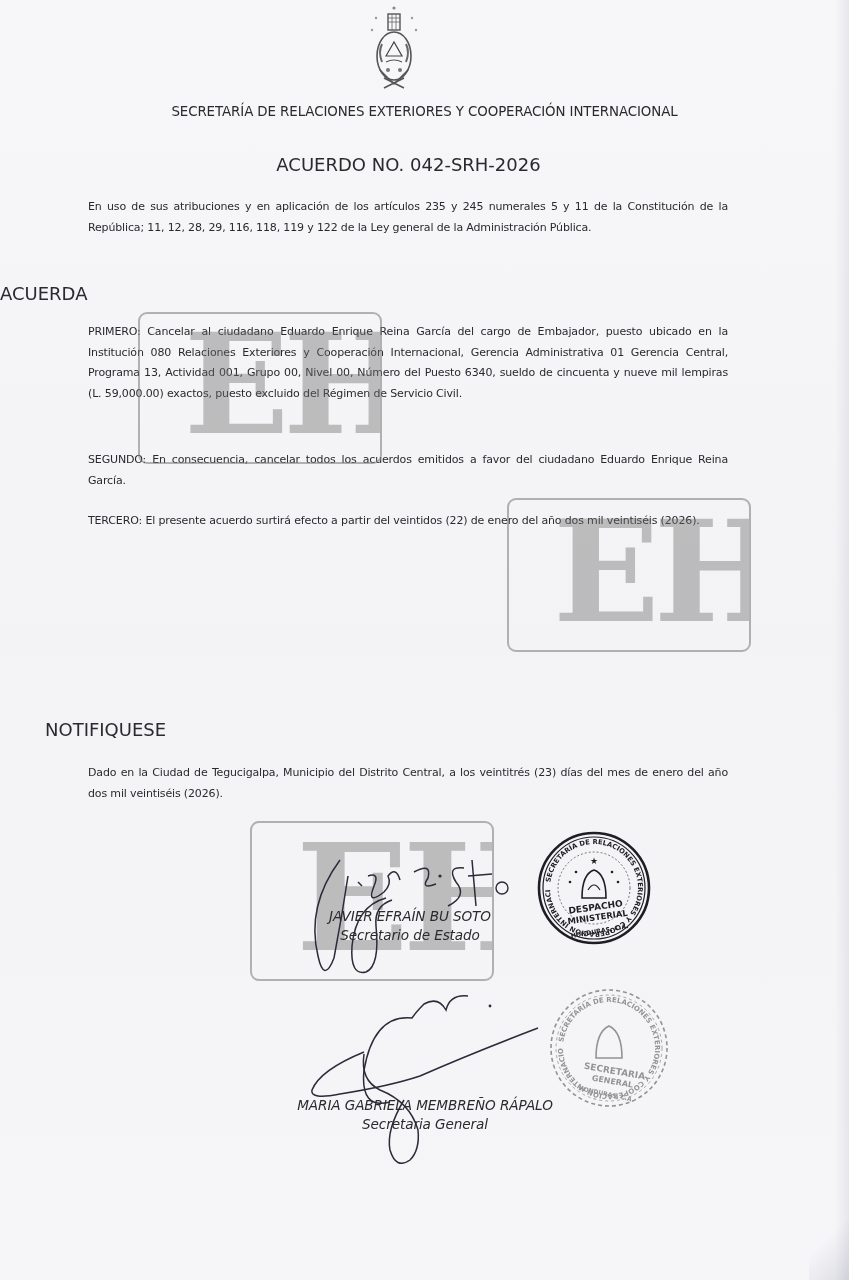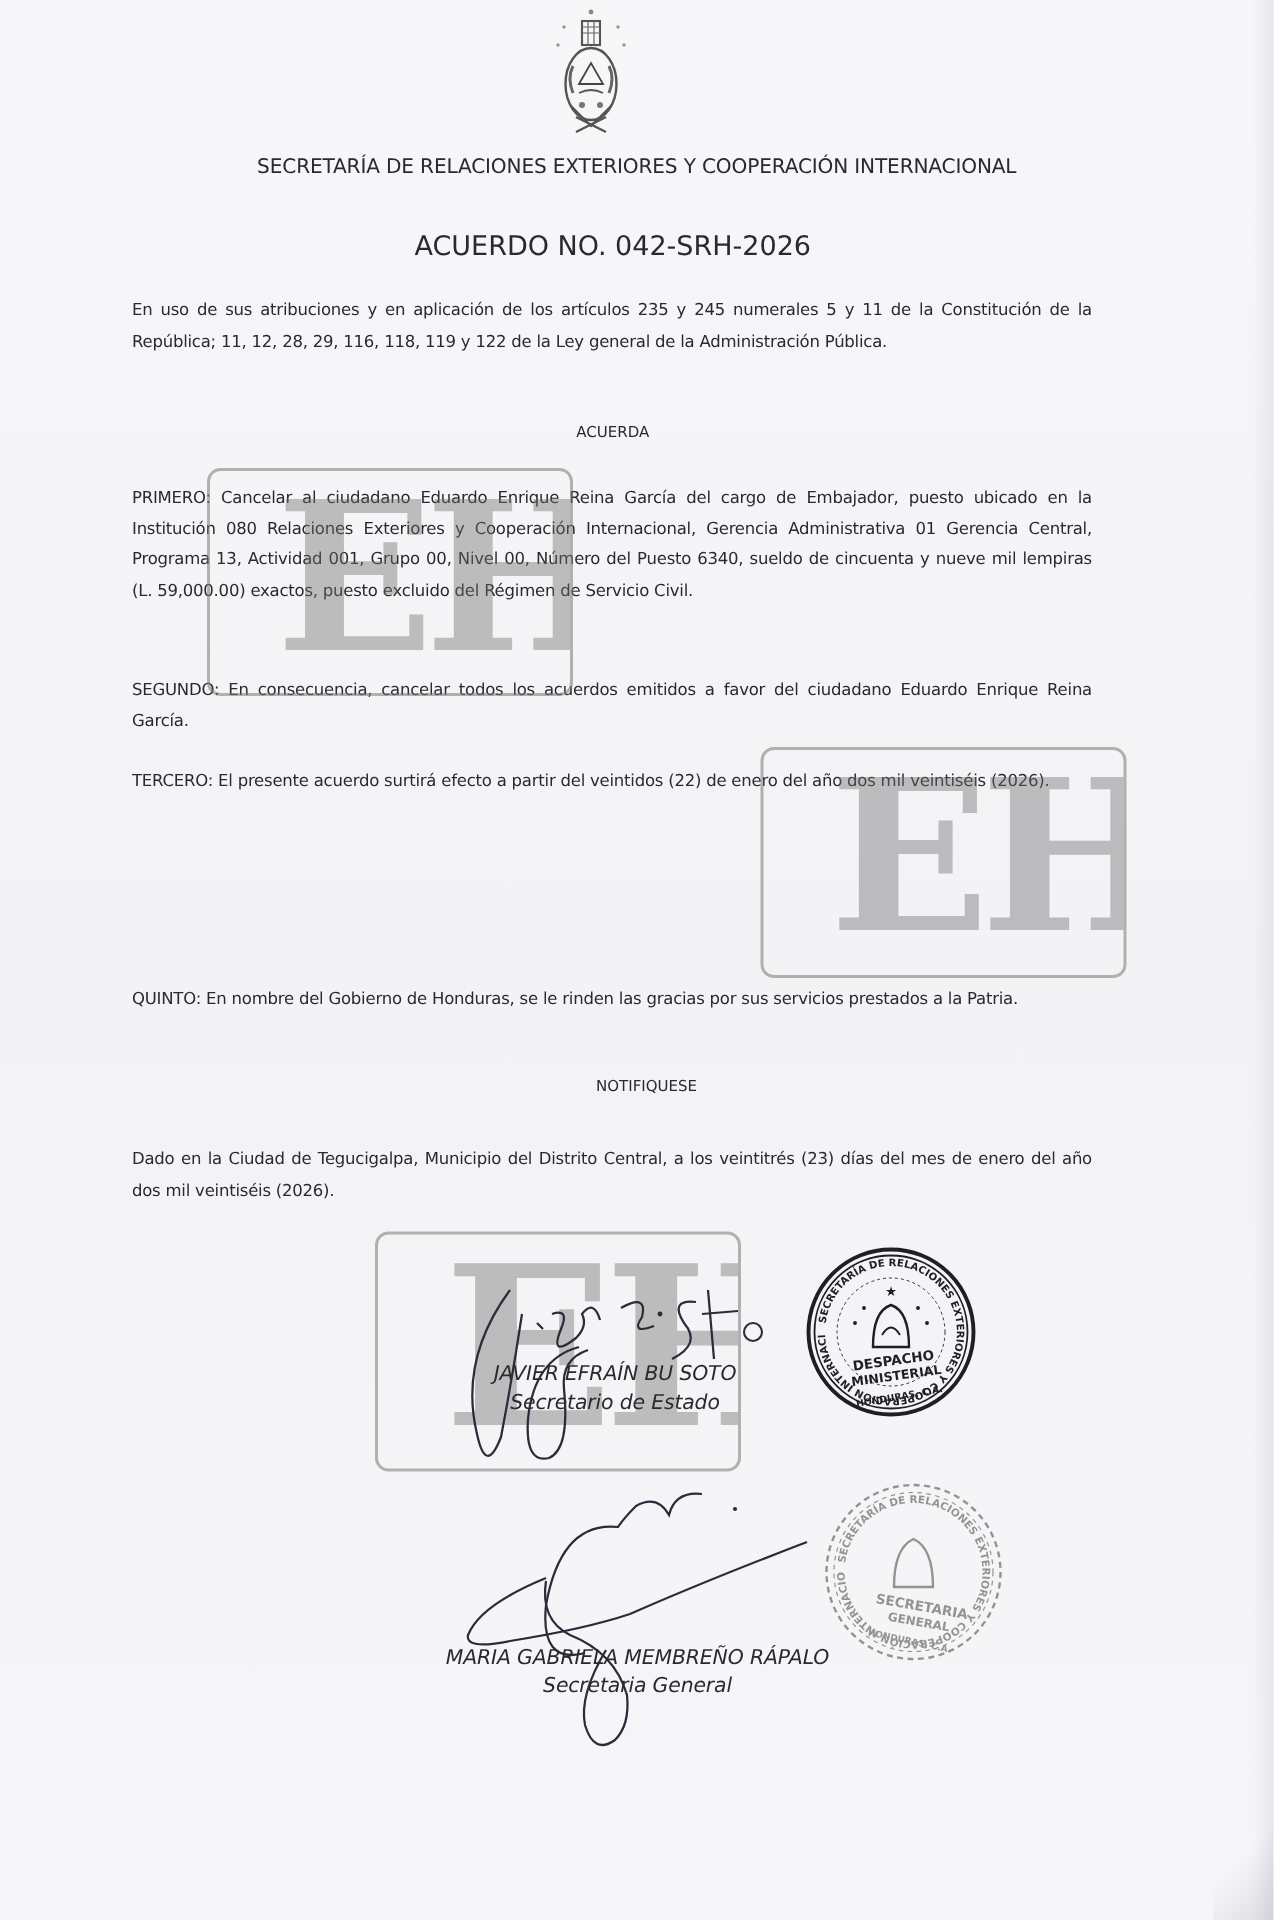--- a/index.html
+++ b/index.html
@@ -34,21 +34,21 @@
     position: absolute; left: 0; width: 817px; top: 154px;
     text-align: center; font-size: 18px;
   }
   .para {
     position: absolute; left: 88px; width: 640px;
     font-size: 11px; line-height: 20.5px; text-align: justify;
     letter-spacing: -0.15px;
   }
   .para .lbl { }
   .center-heading {
-    position: absolute; left: 0; width: 817px; text-align: center; font-size: 10px;
+    position: absolute; left: 0; width: 817px; font-size: 18px;
   }
 
   
   .wm {
     position: absolute; border: 2px solid rgba(120,120,120,0.55);
     border-radius: 9px; overflow: hidden;
   }
   .wm-text {
     position: absolute; left: 0; right: 0; top: 50%; transform: translateY(-52%);
     text-align: center; font-family: "DejaVu Serif", serif; font-weight: bold;
@@ -104,24 +104,20 @@
     <span class="lbl">SEGUNDO:</span>
     <span>En consecuencia, cancelar todos los acuerdos emitidos a favor del ciudadano Eduardo Enrique Reina García.</span>
   </div>
 
   <div class="para" style="top:511px;">
     <span class="lbl">TERCERO:</span>
     <span>El presente acuerdo surtirá efecto a partir del  veintidos (22) de enero del año dos mil veintiséis (2026).</span>
   </div>
 
 
-  <div class="para" style="top:656px;">
-    <span class="lbl">QUINTO:</span>
-    <span>En nombre del Gobierno de Honduras, se le rinden las gracias por sus servicios prestados a la Patria.</span>
-  </div>
 
   <div class="center-heading" style="top:719px;padding-left:45px;">NOTIFIQUESE</div>
 
   <div class="para" style="top:763px;">Dado en la Ciudad de Tegucigalpa, Municipio del Distrito Central, a los veintitrés (23) días del mes de enero del año dos mil veintiséis (2026).</div>
 
   <div class="wm" style="left:138px; top:312px; width:244px; height:152px;">
     <div class="wm-text" style="font-size:138px;">EH</div>
   </div>
 
   <div class="wm" style="left:507px; top:498px; width:244px; height:154px;">

